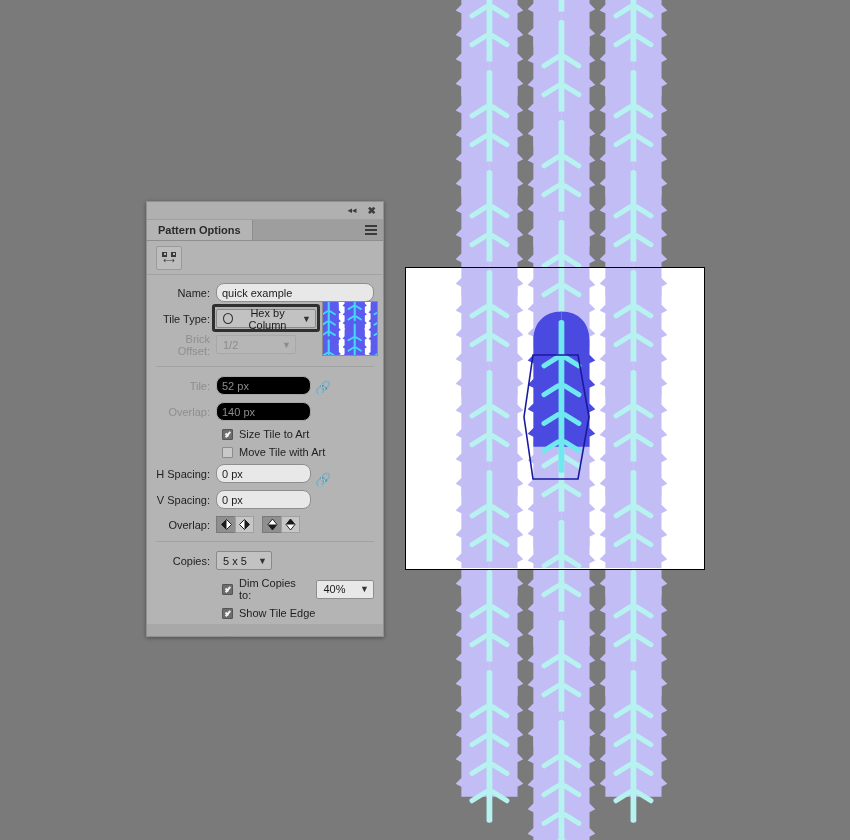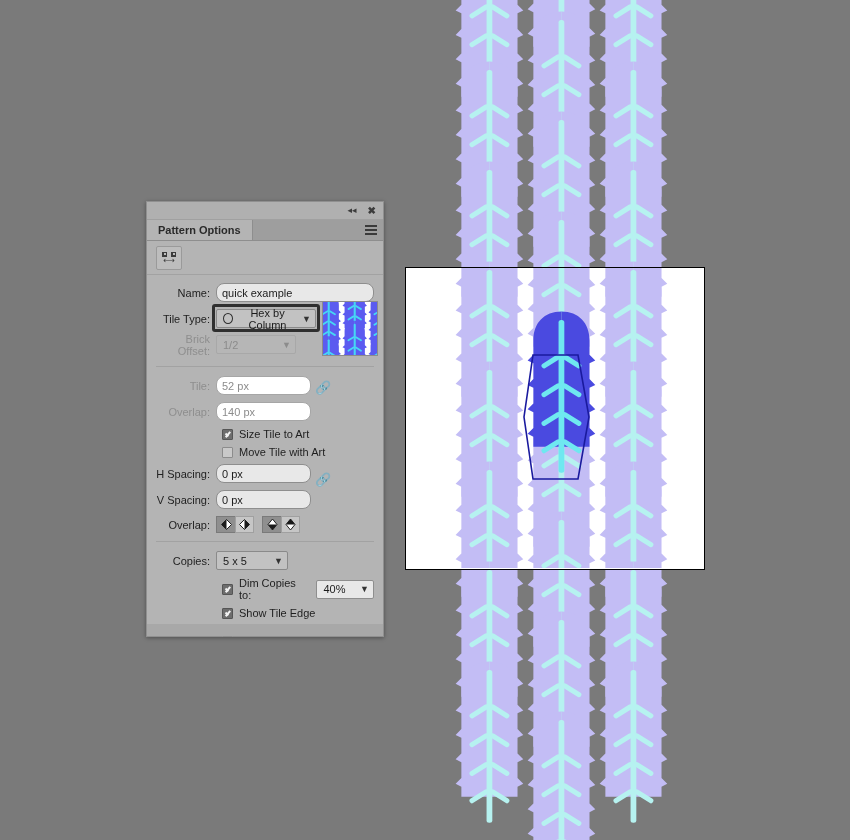--- a/index.html
+++ b/index.html
@@ -91,21 +91,21 @@
     font-size:11px; color:#222; flex:none;
   }
   .flabel.dim { color:#8e8e8e; }
 
   .finput {
     flex:1; height:19px; background:#e8e8e8;
     border:1px solid #8e8e8e; border-radius:8px;
     font-size:11px; color:#1b1b1b;
     padding:0 5px; display:flex; align-items:center;
   }
-  .finput.dim { background:#ffffff; border-color:#a6a6a6; color:#8c8c8c; }
+  .finput.dim { background:#000000; border-color:#a6a6a6; color:#8c8c8c; }
   .finput.narrow { flex:none; width:95px; }
 
   .fselect {
     height:19px; background:#c2c2c2;
     border:1px solid #8a8a8a; border-radius:2px;
     font-size:11px; color:#1b1b1b;
     padding:0 4px 0 6px; display:flex; align-items:center; gap:5px;
     cursor:pointer;
     text-align:center;
   }
@@ -427,21 +427,21 @@
             </svg>
           </div>
         </div>
       </div>
     </div>
 
     <div class="divider"></div>
 
     <div class="frow">
       <div class="flabel">Copies:</div>
-      <div class="fselect" style="width:72px;">
+      <div class="fselect" style="width:56px;">
         <span>5 x 5</span>
         <span class="caret">▼</span>
       </div>
     </div>
 
     <div class="cbrow" style="padding-left:66px;">
       <span class="cb on"></span>
       <span class="cblabel" style="margin-right:6px;">Dim Copies to:</span>
       <span class="fselect" style="width:58px;background:#e8e8e8;border-color:#8e8e8e;">
         <span>40%</span>

